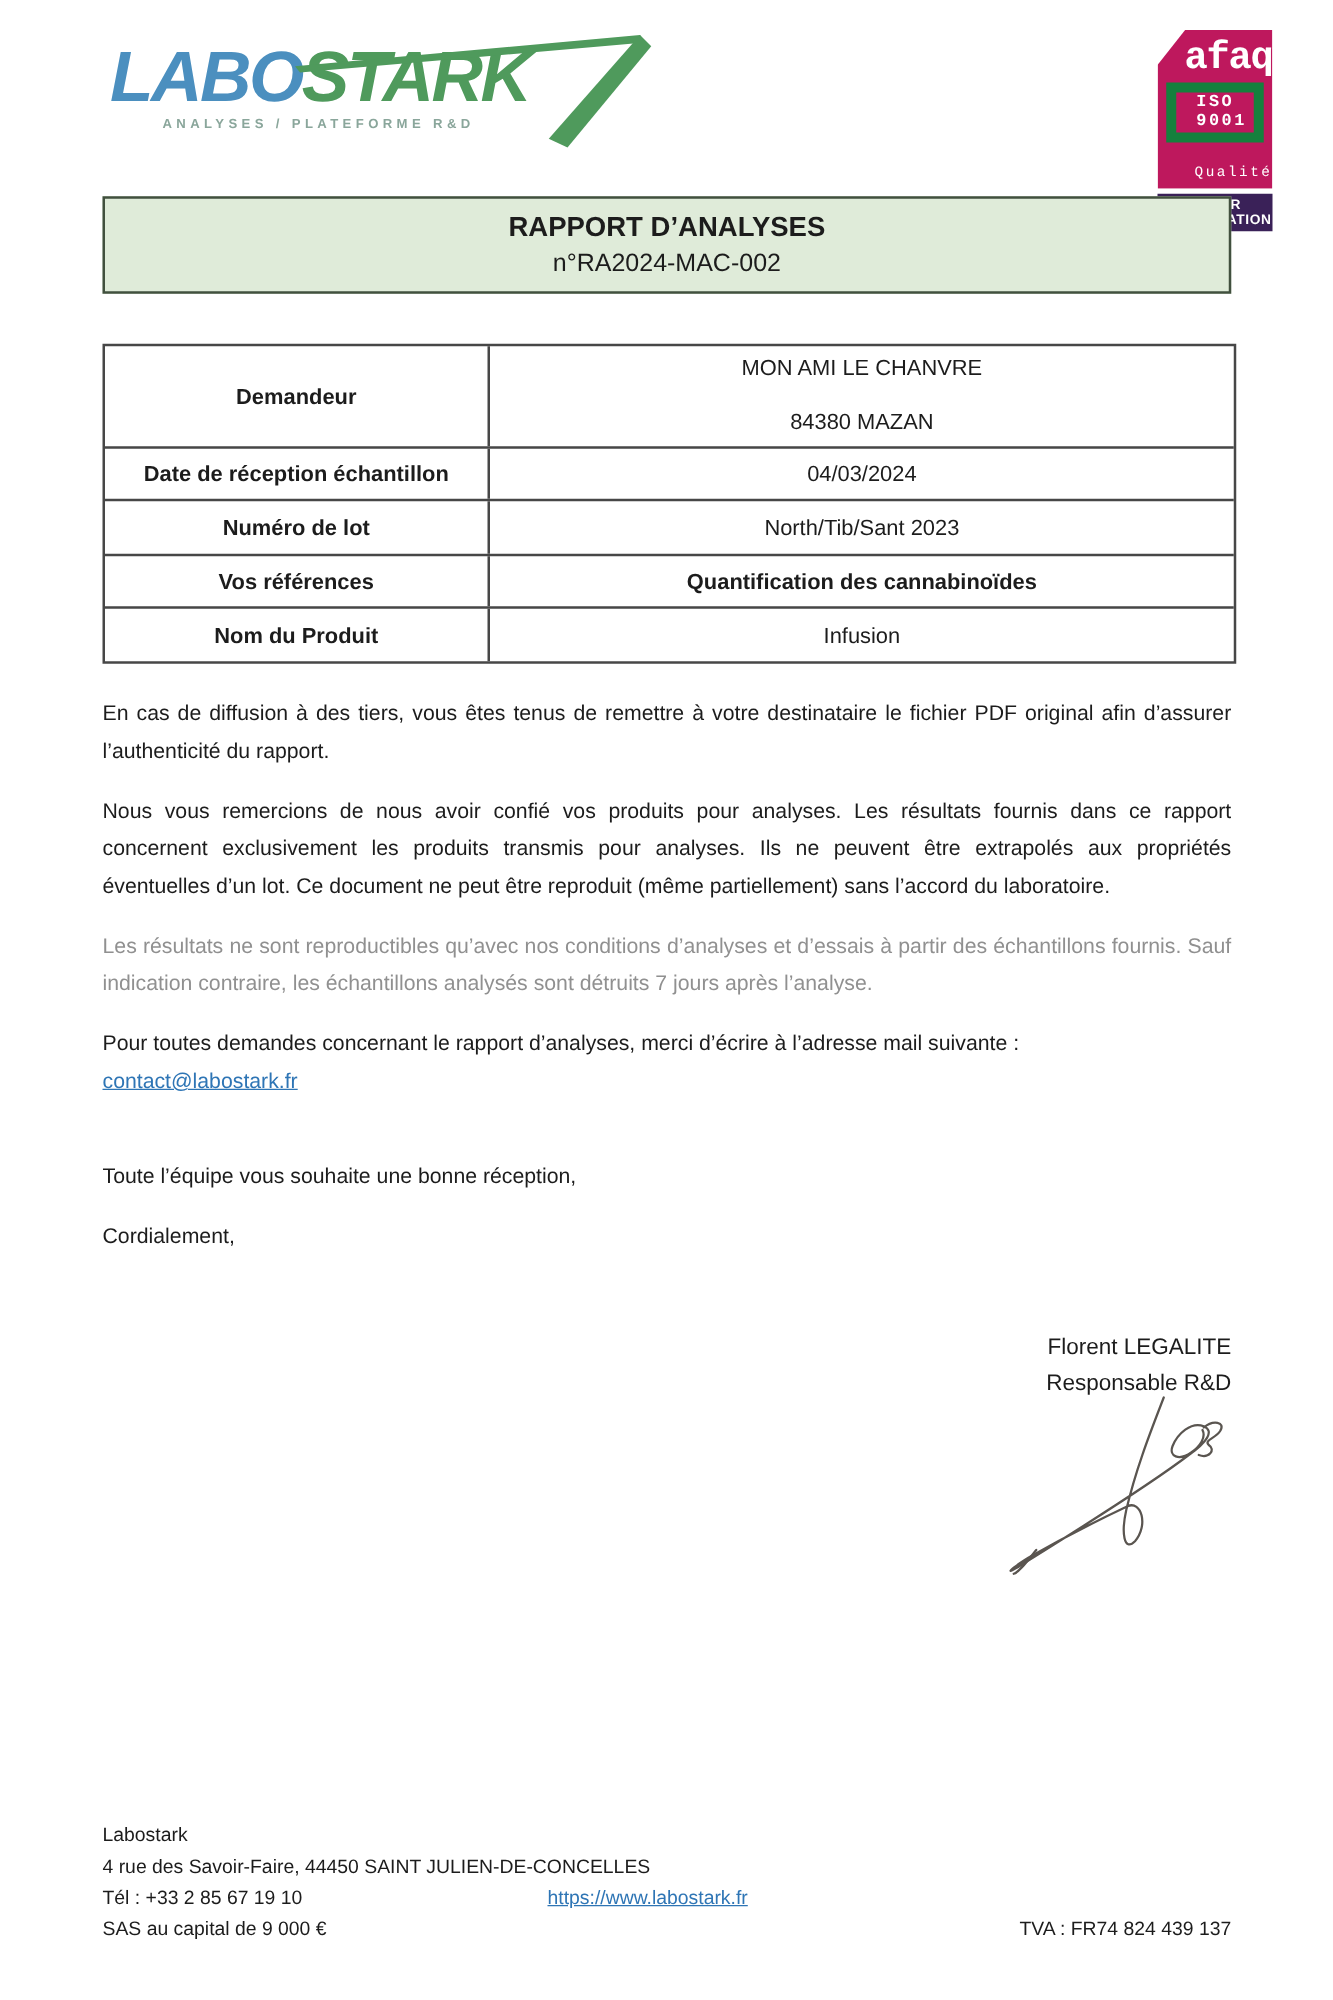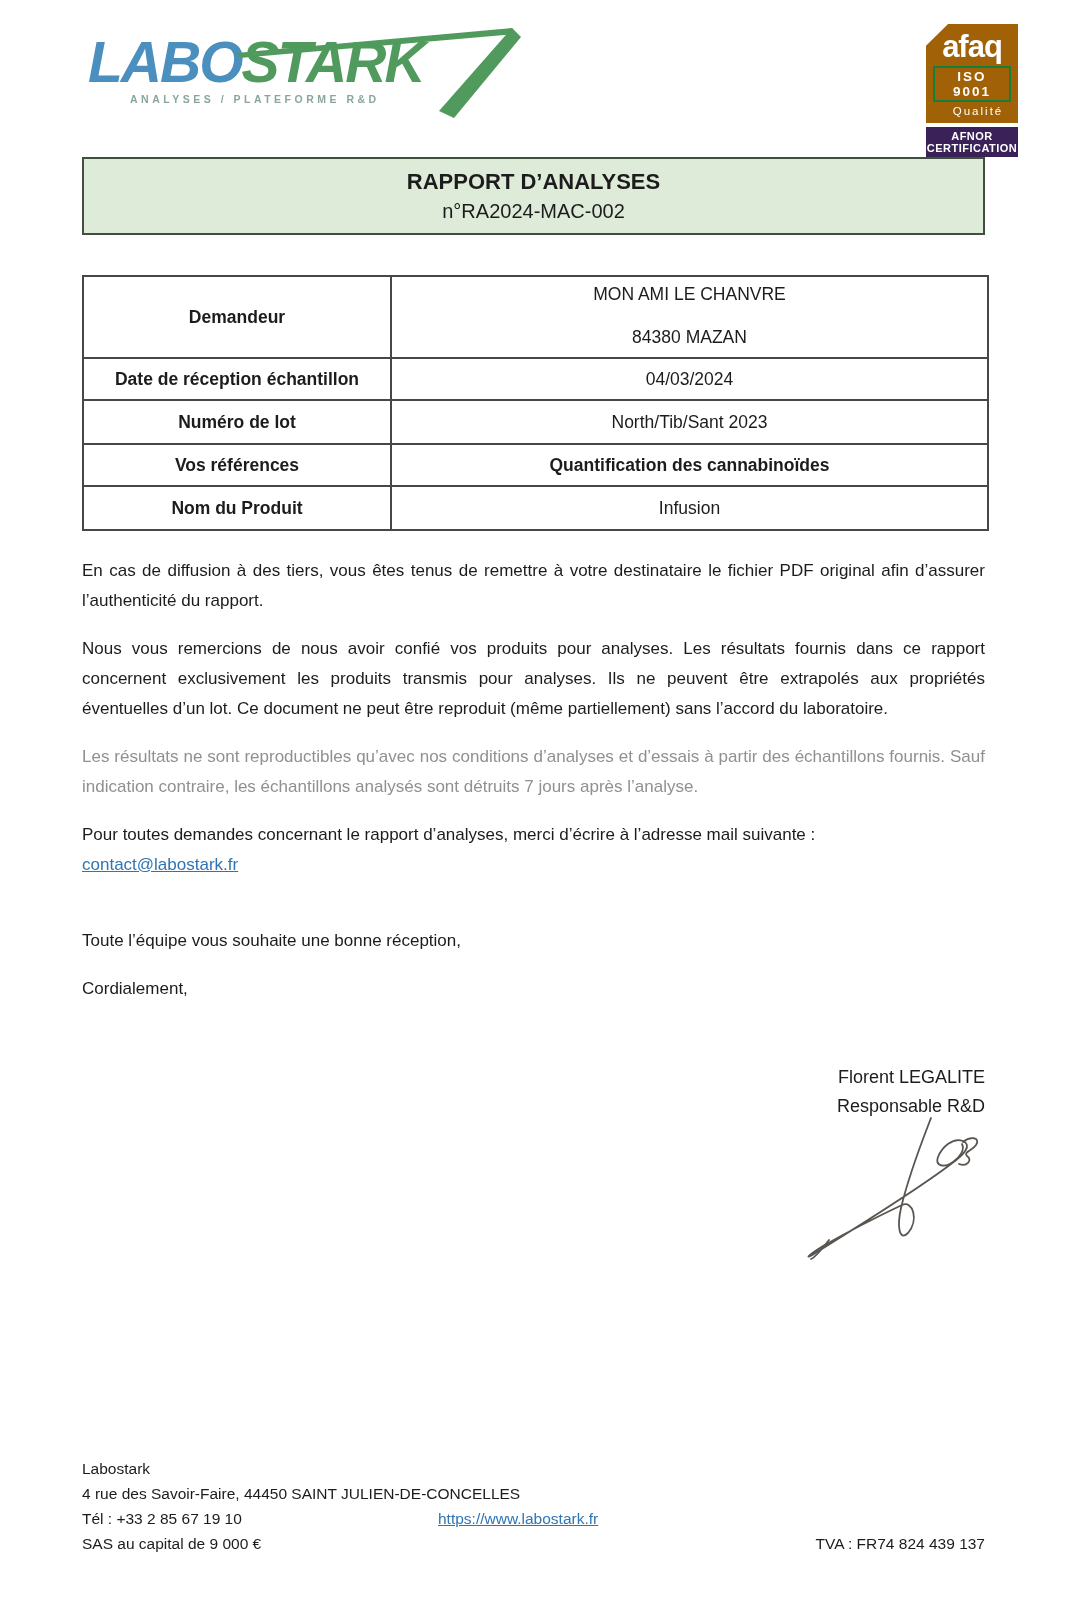--- a/index.html
+++ b/index.html
@@ -13,26 +13,27 @@
   .logo{position:absolute;left:88px;top:34px;width:360px;height:86px;}
   .logo-text{font-style:italic;font-weight:bold;font-size:57px;letter-spacing:-2px;line-height:1;white-space:nowrap;}
   .logo-labo{color:#4b8fbf;}
   .logo-stark{color:#4f9a5c;}
   .logo-tagline{margin-top:2px;margin-left:42px;font-size:10.5px;font-weight:bold;letter-spacing:3.5px;color:#8aa69b;white-space:nowrap;}
   .logo-arrow{position:absolute;left:148px;top:-6px;width:300px;height:92px;}
 
   
   .afaq{position:absolute;left:926px;top:24px;width:92px;}
   .afaq-main{
-    background:#a16207;color:#fff;text-align:center;padding:5px 0 6px 0;
+    background:#be185d;color:#fff;text-align:right;padding:5px 0 6px 0;
     clip-path:polygon(0 22%,24% 0,100% 0,100% 100%,0 100%);
+    font-family:Liberation Mono, monospace;
   }
   .afaq-brand{font-weight:bold;font-size:31px;line-height:1;letter-spacing:-1px;margin-top:2px;}
-  .afaq-iso{border:2px solid #15803d;margin:4px 7px 0 7px;padding:1px 4px;font-weight:bold;font-size:13.5px;letter-spacing:2px;}
-  .afaq-quality{font-size:11.5px;letter-spacing:2px;margin-top:3px;padding-left:12px;}
+  .afaq-iso{border:8px solid #15803d;margin:4px 7px 0 7px;padding:1px 16px;font-weight:bold;font-size:13.5px;letter-spacing:2px;}
+  .afaq-quality{font-size:11.5px;letter-spacing:2px;margin-top:18px;padding-left:12px;}
   .afaq-strip{background:#3a2158;color:#fff;text-align:center;font-weight:bold;font-size:11px;letter-spacing:.5px;margin-top:4px;padding:3px 0;}
 
   
   .report-box{
     position:absolute;left:82px;top:157px;width:899px;height:74px;
     background:#dfebd9;border:2px solid #41503e;
     display:flex;flex-direction:column;align-items:center;justify-content:center;
   }
   .report-title{font-weight:bold;font-size:22px;}
   .report-number{font-size:20px;margin-top:5px;}

